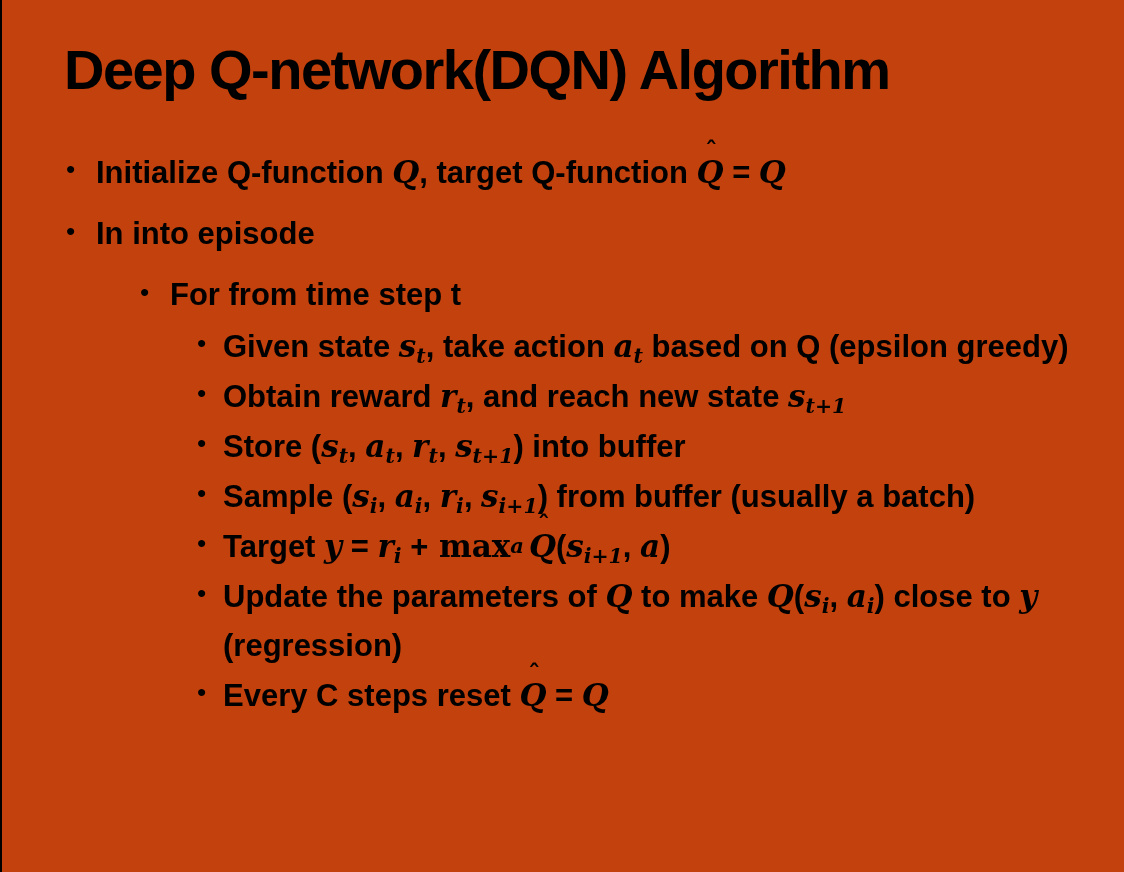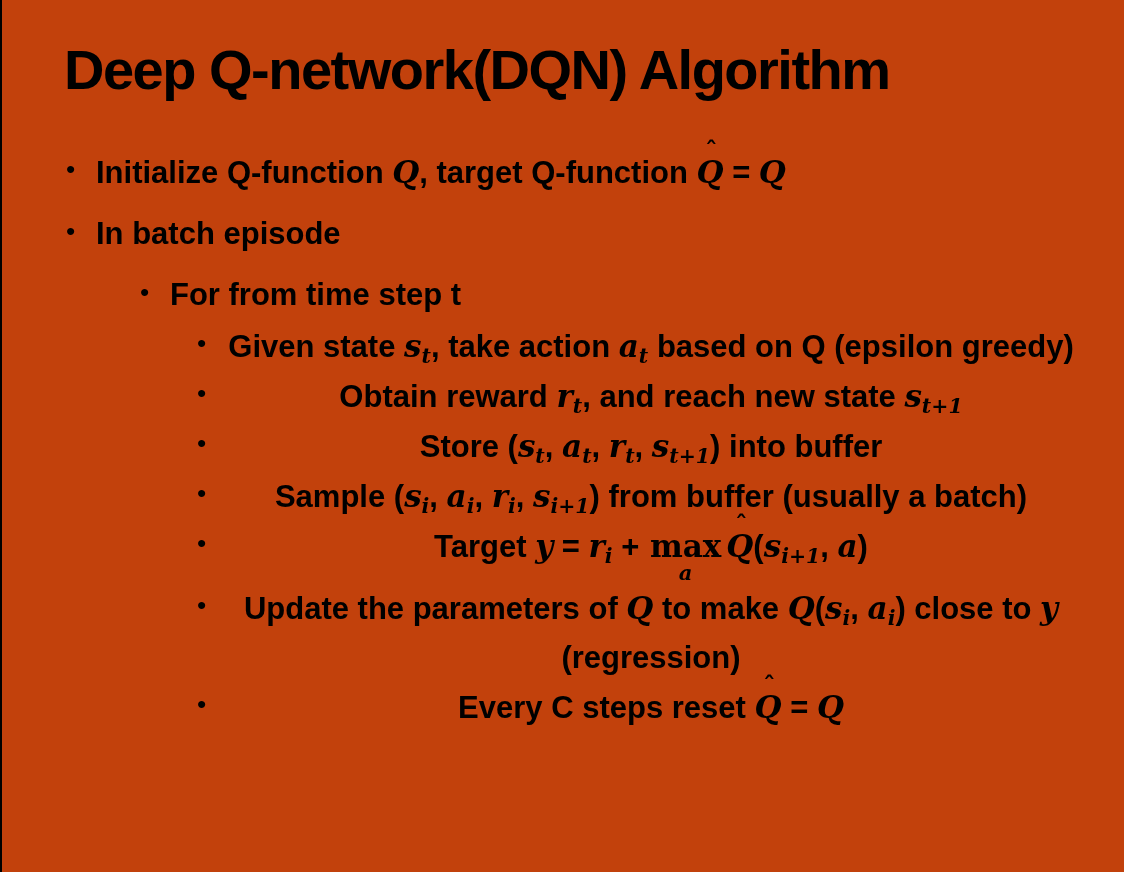--- a/index.html
+++ b/index.html
@@ -33,21 +33,21 @@
   .lv3 { margin-left:195px; margin-bottom:0; }
   .dot {
     flex:none;
     width:30px;
     line-height:1.58;
     font-size:0.85em;
     padding-top:1px;
   }
   .lv3 .dot { width:26px; }
   .content { flex:1 1 auto; line-height:1.58;font-weight:bold; }
-  .lv3 .content { max-width:856px;text-align:center; }
+  .lv3 .content { max-width:856px; }
 
   
   .mvar {
     font-family:"DejaVu Serif", serif;
     font-style:italic;
   }
   .msub {
     font-family:"DejaVu Serif", serif;
     font-style:italic;
     font-size:0.66em;
@@ -59,41 +59,41 @@
     position:absolute;
     left:55%; top:-0.38em;
     transform:translateX(-50%);
     font-family:"DejaVu Serif", serif;
     font-style:normal;
     font-size:0.78em;
     line-height:1;
   }
   .mmax {
     display:inline-flex;
-    flex-direction:column;
+    flex-direction:row;
     align-items:center;
     margin:0 5px 0 2px;
     line-height:1.05;
   }
   .max-op  { font-family:"DejaVu Serif", serif; font-style:normal; }
   .max-sub { font-family:"DejaVu Serif", serif; font-style:italic; font-size:0.68em; }
 </style>
 </head>
 <body>
 
 <div class="slide">
   <div class="title">Deep Q-network(DQN) Algorithm</div>
   <div class="bullets">
       <div class="item lv1">
         <span class="dot">•</span>
         <span class="content">Initialize Q-function <span class="mvar">Q</span>, target Q-function <span class="mhat"><span class="hat-mark">ˆ</span><span class="mvar">Q</span></span> = <span class="mvar">Q</span></span>
       </div>
       <div class="item lv1">
         <span class="dot">•</span>
-        <span class="content">In batch episode</span>
+        <span class="content">In into episode</span>
       </div>
       <div class="item lv2">
         <span class="dot">•</span>
         <span class="content">For from time step t</span>
       </div>
       <div class="item lv3">
         <span class="dot">•</span>
         <span class="content">Given state <span class="mvar">s</span><sub class="msub">t</sub>, take action <span class="mvar">a</span><sub class="msub">t</sub> based on Q (epsilon greedy)</span>
       </div>
       <div class="item lv3">

